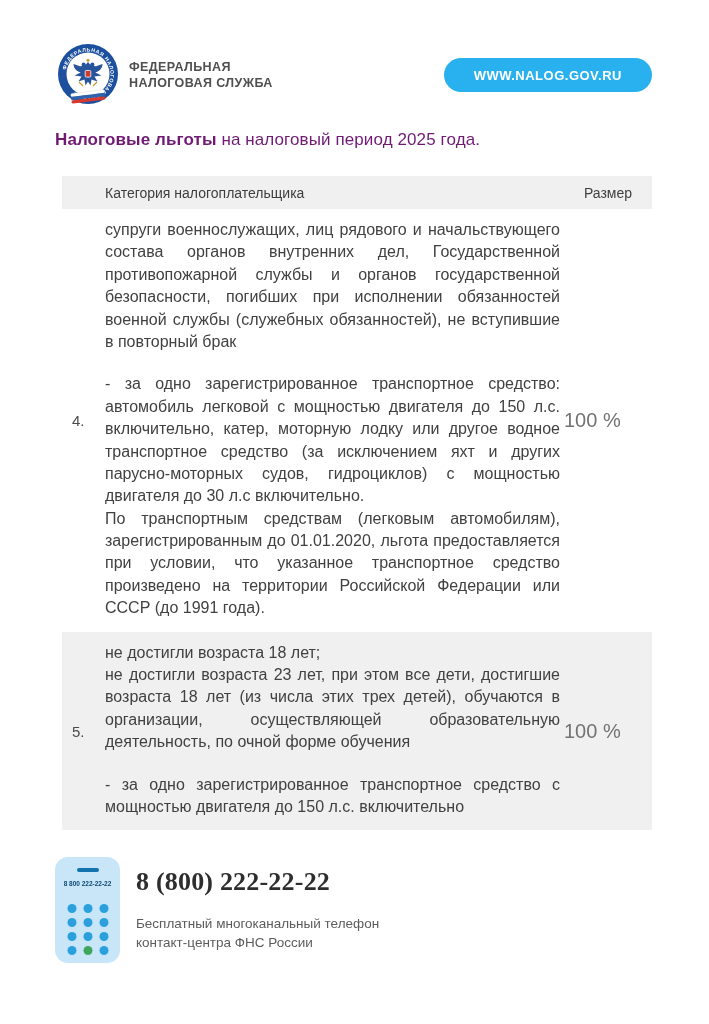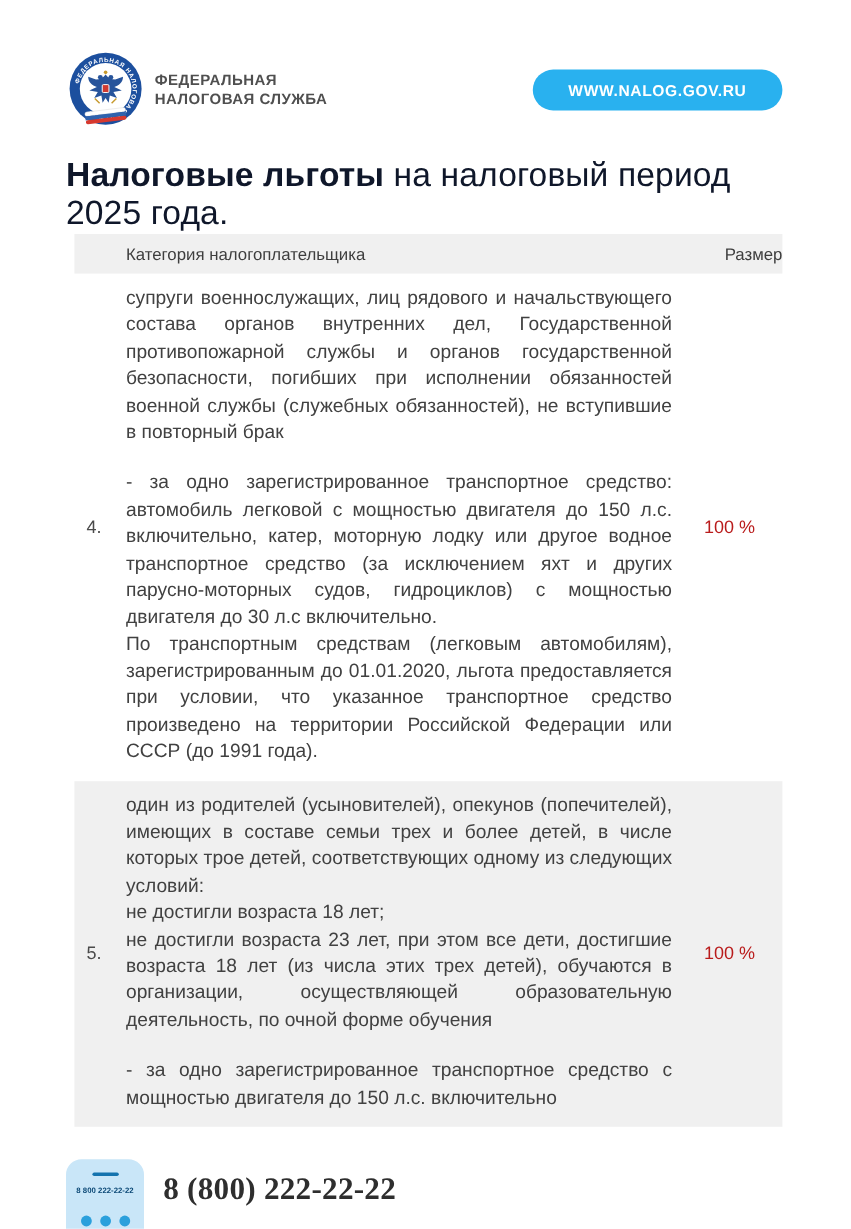--- a/index.html
+++ b/index.html
@@ -11,36 +11,36 @@
   
   .topbar { display: flex; justify-content: space-between; align-items: flex-start; }
   .logo-group { display: flex; align-items: center; gap: 8px; }
   .emblem { width: 66px; height: 66px; flex: 0 0 auto; }
   .org-name { font-size: 12.5px; font-weight: 700; color: #4f4f4f; letter-spacing: 0.4px; line-height: 1.28; text-transform: uppercase; }
   .site-btn { margin-top: 16px; height: 34px; padding: 14px 30px; border: none; border-radius: 17px;
               background: #29b1ef; color: #ffffff; font-family: "Liberation Sans", sans-serif;
               font-size: 13px; font-weight: 700; letter-spacing: 0.5px; display: flex; align-items: center; cursor: pointer; }
 
   
-  .doc-title { margin-top: 22px; font-size: 28px; color: #0f172a; font-weight: 400; letter-spacing: 0.1px; }
+  .doc-title { margin-top: 22px; font-size: 17px; color: #701a75; font-weight: 400; letter-spacing: 0.1px; }
   .doc-title b { font-weight: 700; }
 
   
-  .benefits-table { margin-top: 1px; margin-left: 7px; width: 590px; }
+  .benefits-table { margin-top: 26px; margin-left: 7px; width: 590px; }
   .t-grid { display: grid; grid-template-columns: 43px 1fr 88px; }
   .thead { background: #f0f0f0; height: 33px; align-items: center; font-size: 14px; color: #3e3e3e; }
   .th-cat { grid-column: 2; }
-  .th-size { grid-column: 3; text-align: right; }
+  .th-size { grid-column: 3; text-align: center; }
   .trow { align-items: center; }
   .trow.shaded { background: #f0f0f0; }
   .row-num { align-self: center; padding-left: 10px; font-size: 15px; color: #4a4a4a; }
   .row-text { padding: 10px 4px 12px 0; }
   .row-text p { font-size: 16px; line-height: 1.4; color: #414141; text-align: justify; }
   .row-text p.gap-before { margin-top: 20px; }
-  .row-size { align-self: center; text-align: center; font-size: 15px; color: #b91c1c; }
+  .row-size { align-self: center; text-align: left; font-size: 20px; color: #737373; }
 
   
   .footer { margin-top: 27px; display: flex; align-items: center; gap: 16px; }
   .phone-icon { position: relative; width: 65px; height: 106px; background: #c9e6f8; border-radius: 13px; flex: 0 0 auto; }
   .phone-speaker { position: absolute; top: 11px; left: 50%; transform: translateX(-50%); width: 22px; height: 3.5px; border-radius: 2px; background: #1473ae; }
   .phone-mini-label { position: absolute; top: 23px; width: 100%; text-align: center; font-size: 6.5px; font-weight: 700; color: #0d4a77; letter-spacing: 0; white-space: nowrap; }
   .keypad { position: absolute; top: 47px; left: 50%; transform: translateX(-50%); display: grid; grid-template-columns: repeat(3, 9px); gap: 5px 7px; }
   .keypad span { width: 9px; height: 9px; border-radius: 50%; background: #2ba0dc; }
   .keypad span.green { background: #3fa75c; }
   .phone-big { font-size: 26px; font-weight: 700; color: #2e2e2e; letter-spacing: 0.2px; font-family: Liberation Serif, serif; }
@@ -100,21 +100,20 @@
         <p>супруги военнослужащих, лиц рядового и начальствующего состава органов внутренних дел, Государственной противопожарной службы и органов государственной безопасности, погибших при исполнении обязанностей военной службы (служебных обязанностей), не вступившие в повторный брак</p>
         <p class="gap-before">- за одно зарегистрированное транспортное средство: автомобиль легковой с мощностью двигателя до 150 л.с. включительно, катер, моторную лодку или другое водное транспортное средство (за исключением яхт и других парусно-моторных судов, гидроциклов) с мощностью двигателя до 30 л.с включительно.</p>
         <p>По транспортным средствам (легковым автомобилям), зарегистрированным до 01.01.2020, льгота предоставляется при условии, что указанное транспортное средство произведено на территории Российской Федерации или СССР (до 1991 года).</p>
       </div>
       <div class="row-size">100 %</div>
     </div>
 
     <div class="t-grid trow shaded">
       <div class="row-num">5.</div>
       <div class="row-text">
-        <p>один из родителей (усыновителей), опекунов (попечителей), имеющих в составе семьи трех и более детей, в числе которых трое детей, соответствующих одному из следующих условий:</p>
         <p>не достигли возраста 18 лет;</p>
         <p>не достигли возраста 23 лет, при этом все дети, достигшие возраста 18 лет (из числа этих трех детей), обучаются в организации, осуществляющей образовательную деятельность, по очной форме обучения</p>
         <p class="gap-before">- за одно зарегистрированное транспортное средство с мощностью двигателя до 150 л.с. включительно</p>
       </div>
       <div class="row-size">100 %</div>
     </div>
   </div>
 
   <div class="footer">
     <div class="phone-icon">

